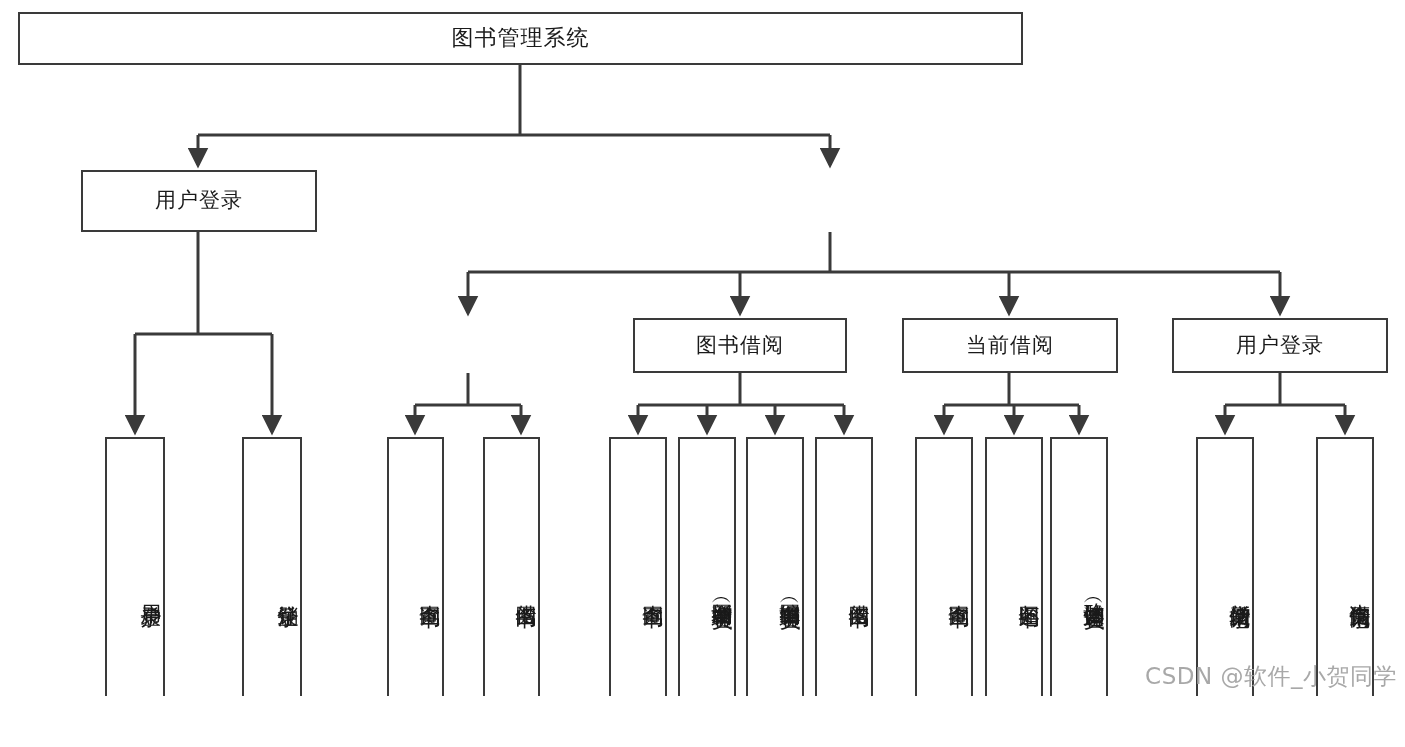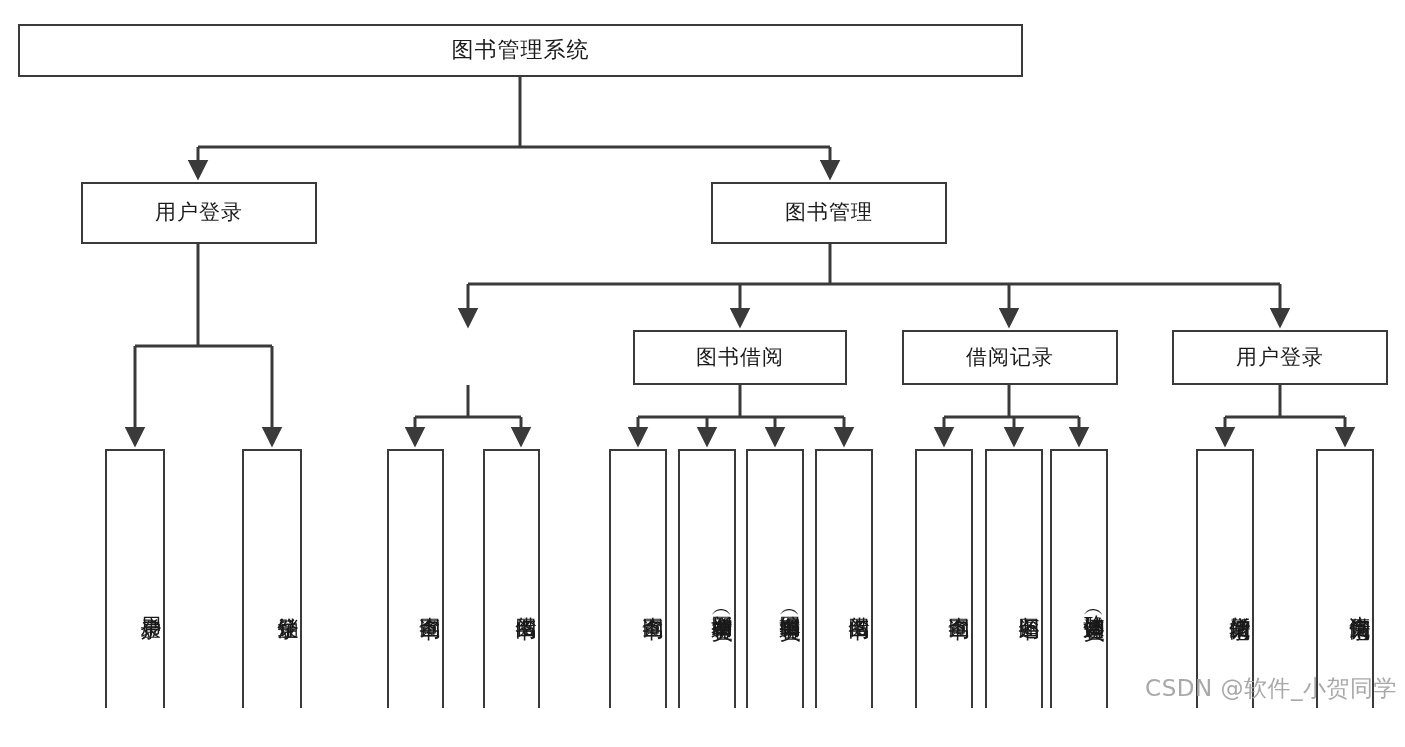--- a/index.html
+++ b/index.html
@@ -10,21 +10,20 @@
   }
   body {
     font-family: "DejaVu Sans", "Liberation Sans", sans-serif;
   }
   #diagram-root {
     position: relative;
     width: 1405px;
     height: 696px;
     background: #ffffff;
     overflow: hidden;
-    margin-top: 12px;
   }
   #connector-layer {
     position: absolute;
     left: 0;
     top: 0;
     width: 1405px;
     height: 747px;
     pointer-events: none;
   }
   .node {
@@ -123,24 +122,23 @@
       <path d="M 1280 373 L 1280 405"></path>
       <path d="M 1225 405 L 1345 405"></path>
       <path d="M 1225 405 L 1225 432" marker-end="url(#arrow)"></path>
       <path d="M 1345 405 L 1345 432" marker-end="url(#arrow)"></path>
     </g>
   </svg>
 
   <div class="node node-h node-root" style="left:18px; top:12px; width:1005px; height:53px;">图书管理系统</div>
 
   <div class="node node-h" style="left:81px; top:170px; width:236px; height:62px;">用户登录</div>
-  <div class="node node-h" style="left:711px; top:170px; width:236px; height:62px;">图书管理</div>
 
   <div class="node node-h" style="left:633px; top:318px; width:214px; height:55px;">图书借阅</div>
-  <div class="node node-h" style="left:902px; top:318px; width:216px; height:55px;">借阅记录</div>
+  <div class="node node-h" style="left:902px; top:318px; width:216px; height:55px;">当前借阅</div>
   <div class="node node-h" style="left:1172px; top:318px; width:216px; height:55px;">用户登录</div>
 
   <div class="node node-v" style="left:105px; top:437px; width:60px; height:296px;">
     <span class="vlabel">用户登录</span>
   </div>
   <div class="node node-v" style="left:242px; top:437px; width:60px; height:296px;">
     <span class="vlabel">注销登录</span>
   </div>
 
   <div class="node node-v" style="left:387px; top:437px; width:57px; height:296px;">

